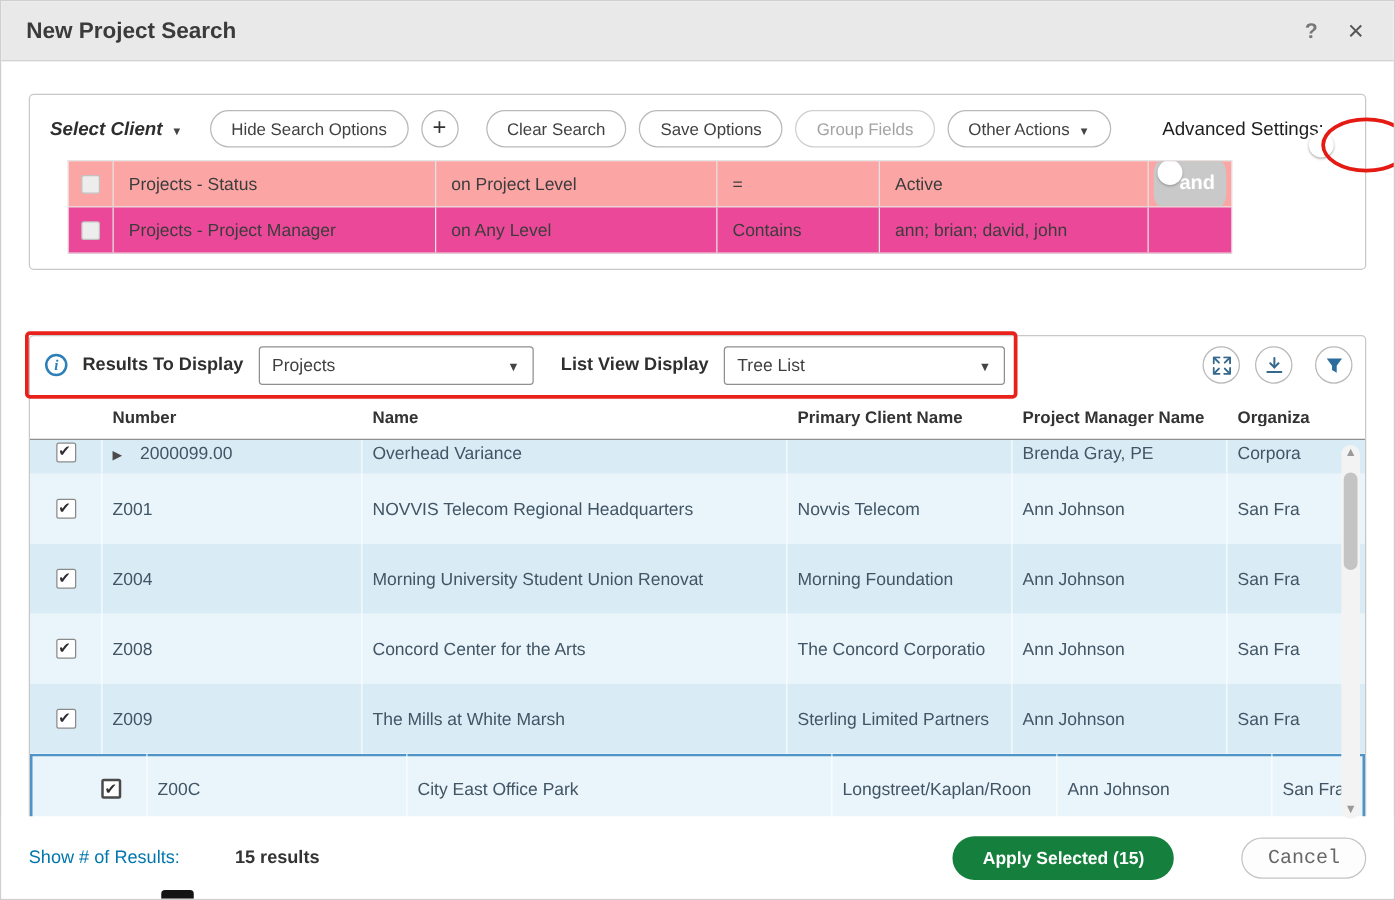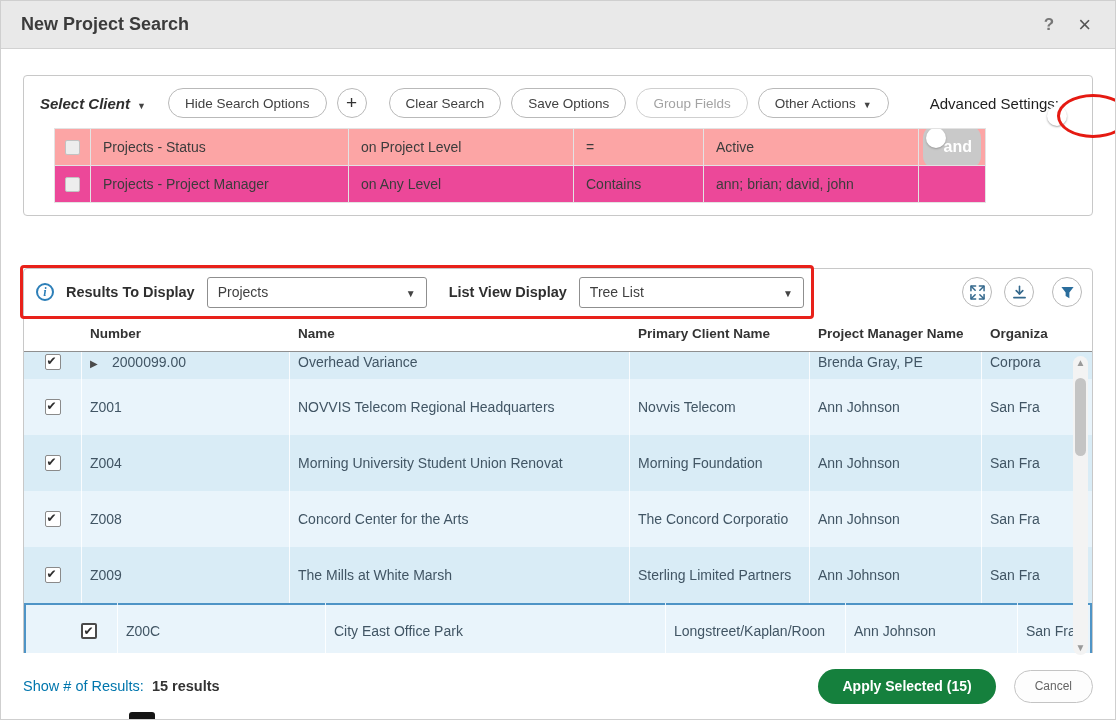--- a/index.html
+++ b/index.html
@@ -114,28 +114,28 @@
   .hscroll { height:18px; display:flex; align-items:center; padding:0 6px; margin:2px 4px 0; }
   .hscroll .arrow { font-size:12px; color:#adadad; padding:0 4px; cursor:pointer; }
   .hscroll .track { flex:1; height:11px; background:#ececec; border-radius:6px;
     position:relative; margin:0 3px; }
   .hscroll .thumb { position:absolute; left:1%; top:0; width:72%; height:11px;
     background:#b9b9b9; border-radius:6px; cursor:grab; }
   .panel-bottom-pad { height:20px; }
 
   
   .footer { position:absolute; left:0; right:0; bottom:0; height:66px;
-    display:flex; align-items:center; padding:0 22px; background:#fff; }
+    display:flex; align-items:center; padding:0 22px; background:#fff;gap:36px; }
   .show-link { color:#0076ad; font-size:14.5px; cursor:pointer; white-space:nowrap; }
   .result-count { font-weight:bold; color:#333; font-size:14.5px; margin-left:8px; }
   .footer .spacer { flex:1; }
   .apply-btn { background:#15803d; color:#fff; border:none; border-radius:18px; height:35px;
     padding:0 24px; font-family:inherit; font-size:14px; font-weight:bold; cursor:pointer; }
   .cancel-btn { background:#fdfdfd; border:1px solid #c4c4c4; border-radius:17px; height:33px;
-    padding:0 20px; font-family:Liberation Sans, sans-serif; font-size:12px; color:#666; margin-left:18px; cursor:pointer; }
+    padding:0 20px; font-family:Liberation Mono, monospace; font-size:16px; color:#666; margin-left:18px; cursor:pointer; }
 
   .screen-artifact { position:absolute; left:128px; bottom:0; width:26px; height:7px;
     background:#141414; border-radius:3px 3px 0 0; }
 </style>
 </head>
 <body>
 
 <div>
 
   <div class="titlebar">

